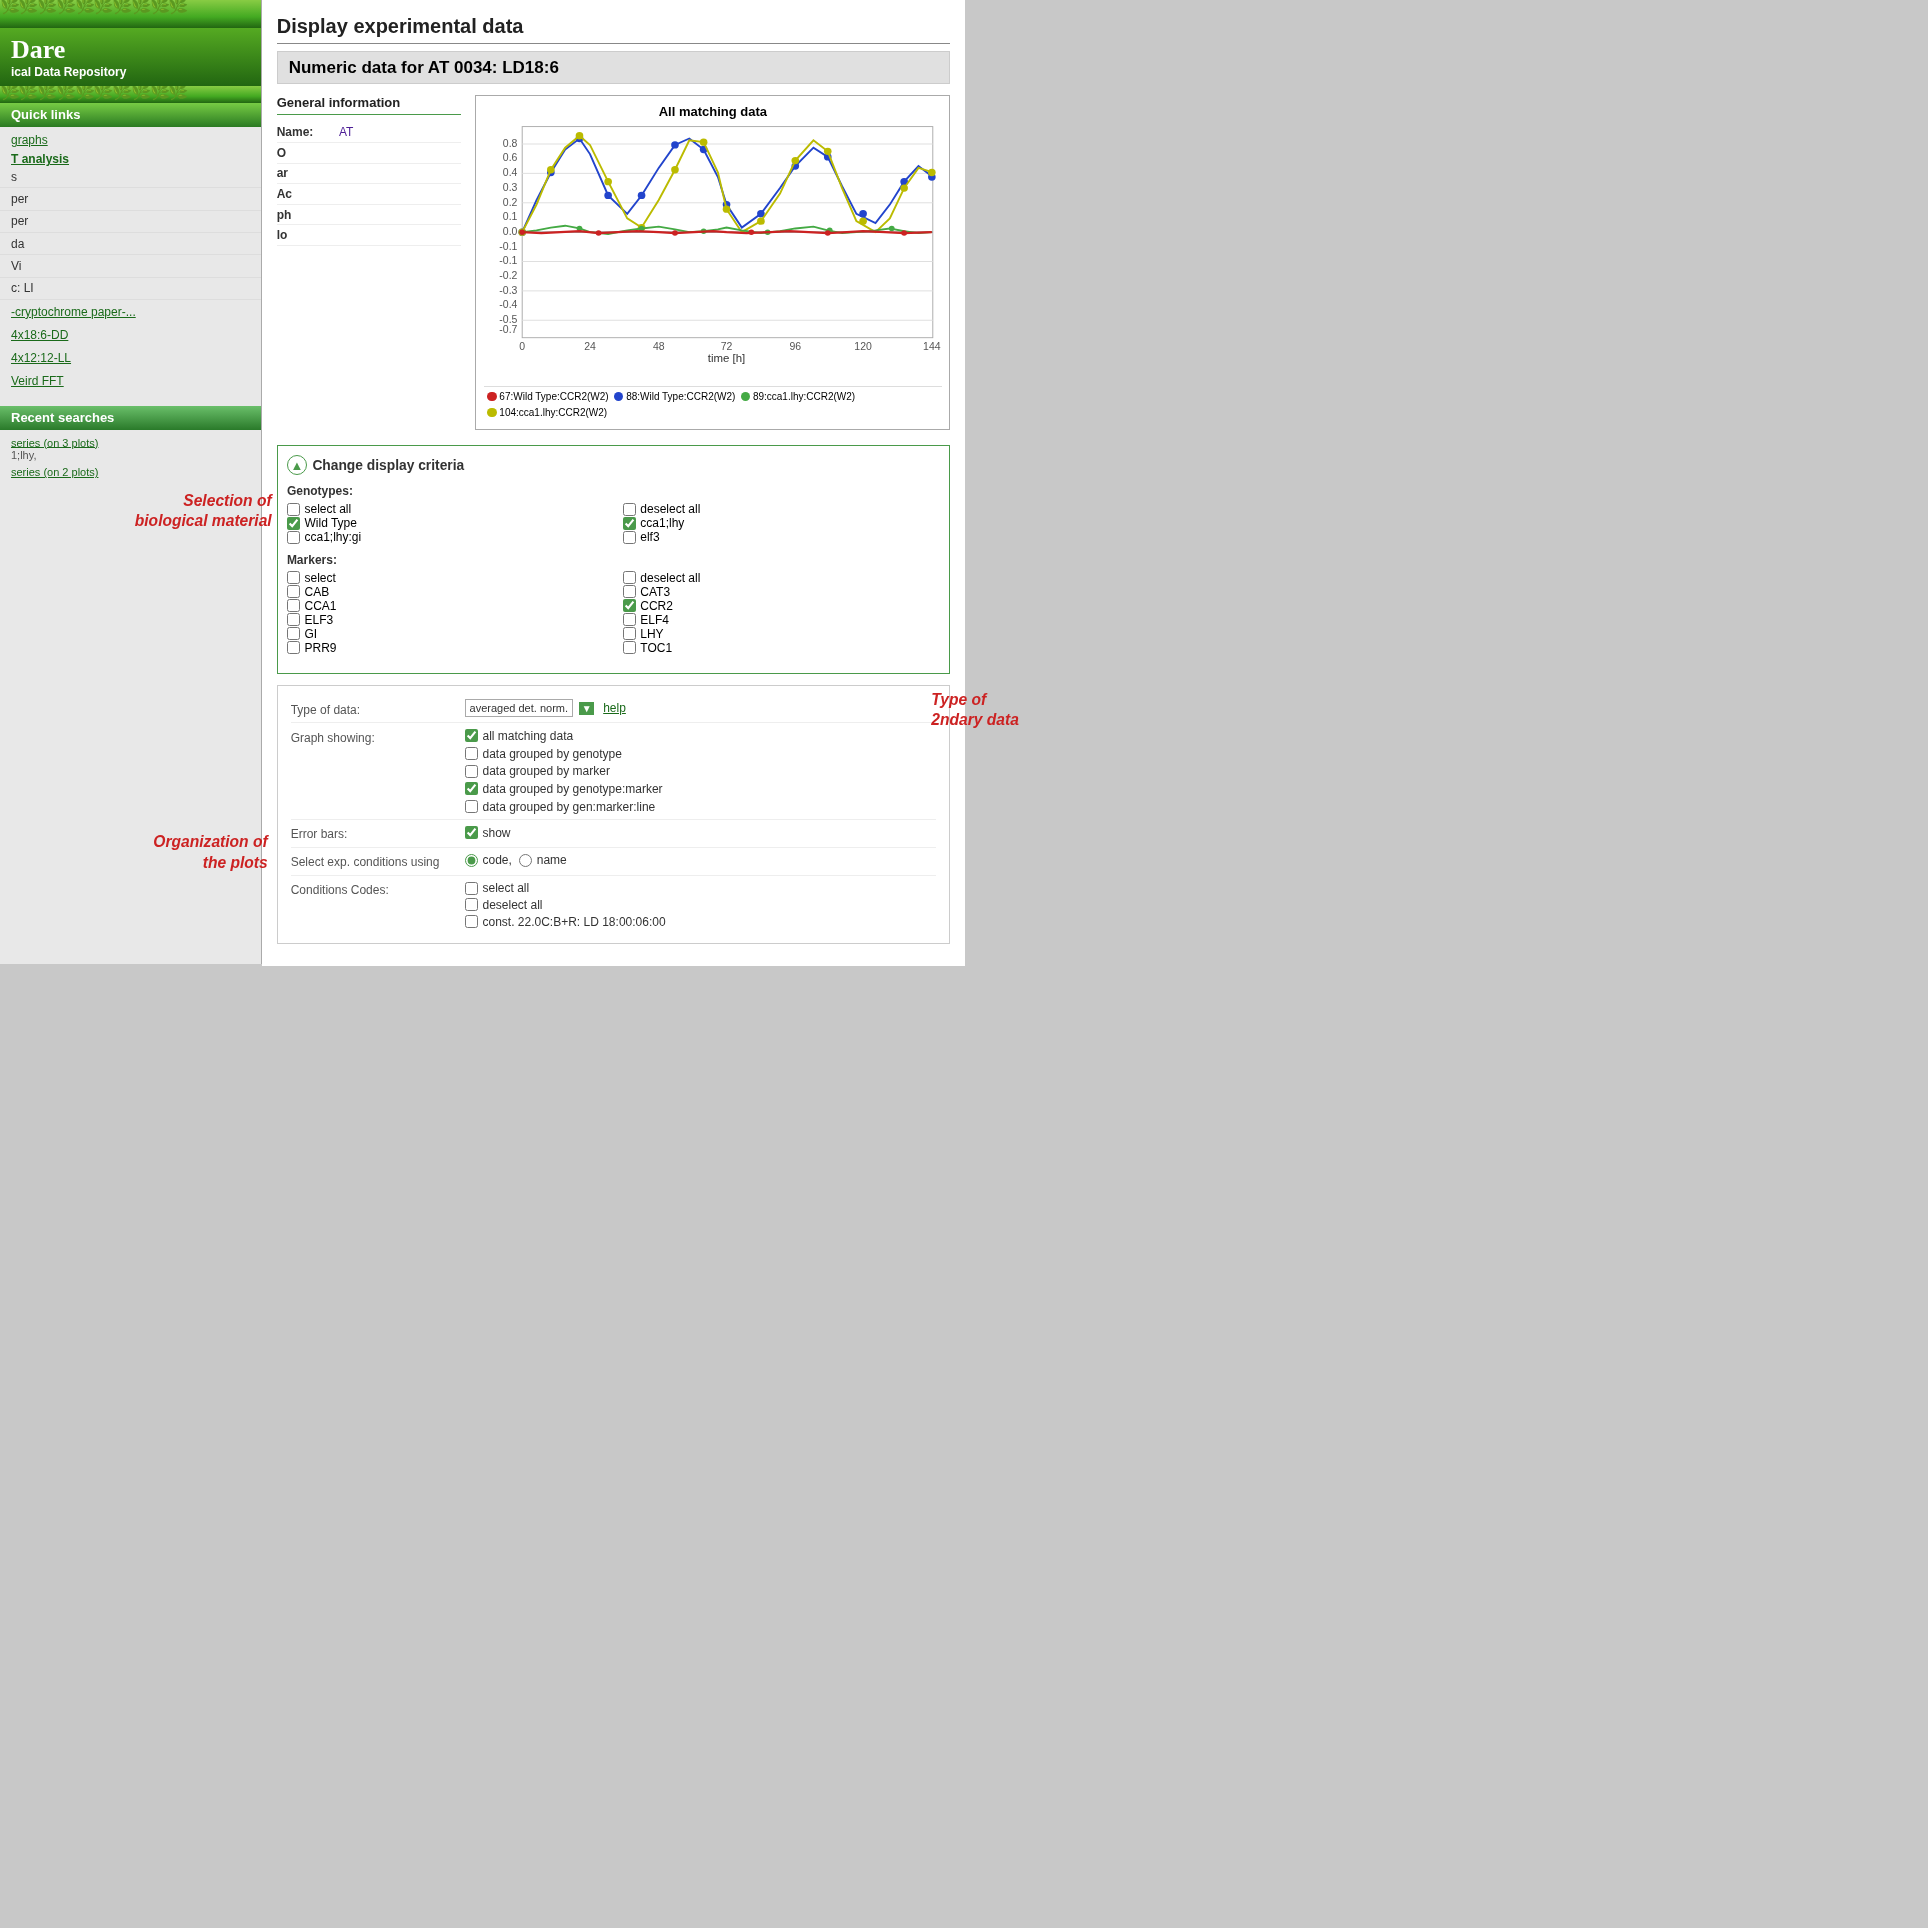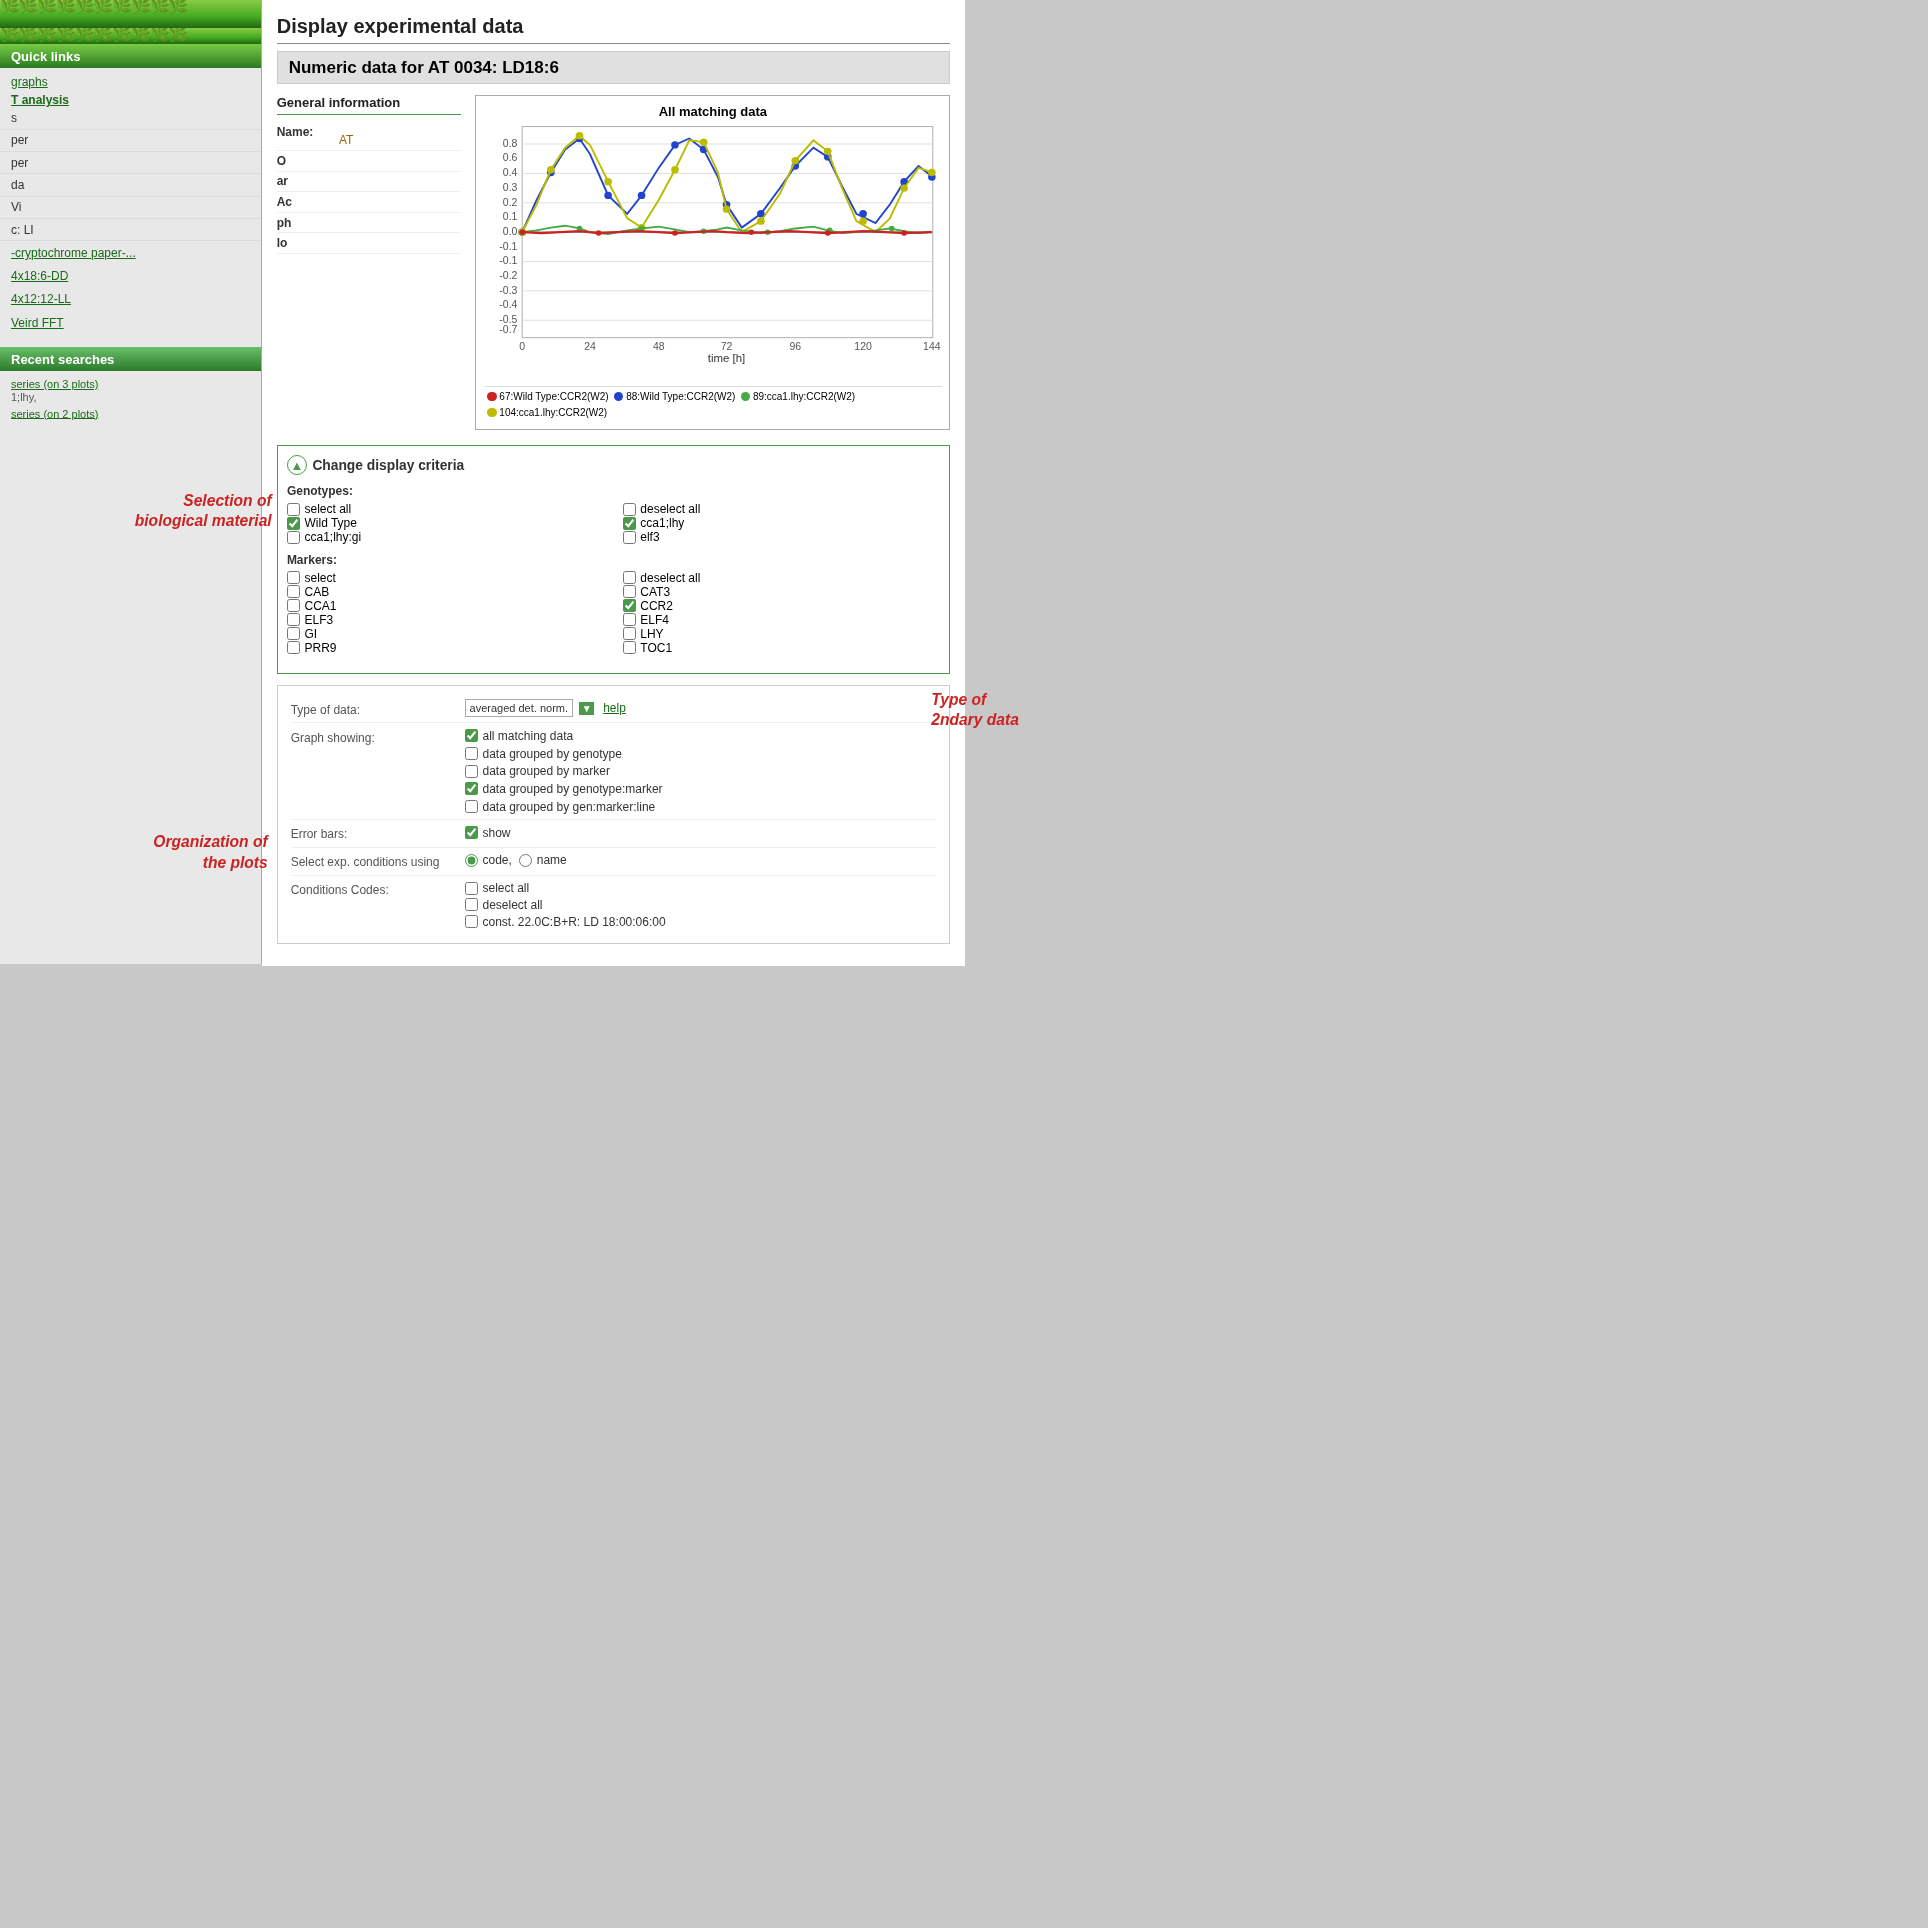--- a/index.html
+++ b/index.html
@@ -112,21 +112,21 @@
       margin-bottom: 7.3px;
     }
 
     .info-row {
       display: flex;
       gap: 7.3px;
       padding: 2.8px 0;
       border-bottom: 0.9px solid #eee;
     }
     .info-label { font-weight: bold; color: #333; min-width: 55px; }
-    .info-value { color: #a16207; margin-top: 8px; }
+    .info-value { color: #4c1d95; }
 
     
     .chart-container {
       flex: 1;
       border: 0.9px solid #aaa;
       background: white;
       padding: 7.3px;
     }
 
     .chart-title {
@@ -328,20 +328,24 @@
     .chart-wrapper {
       flex: 1;
       min-width: 0;
     }
   </style>
 </head>
 <body>
 
 <div class="sidebar">
   <div class="grass-bar"></div>
+  <div class="sidebar-title-area">
+    <div class="app-name">Dare</div>
+    <div class="app-subtitle">ical Data Repository</div>
+  </div>
   <div class="grass-bar" style="height:16.5px;"></div>
 
   <div class="quick-links-bar">
     <span>Quick links</span>
   </div>
 
   <a class="sidebar-link">graphs</a>
   <a class="sidebar-section-label">T analysis</a>
 
   <div class="sidebar-item-plain">s</div>

